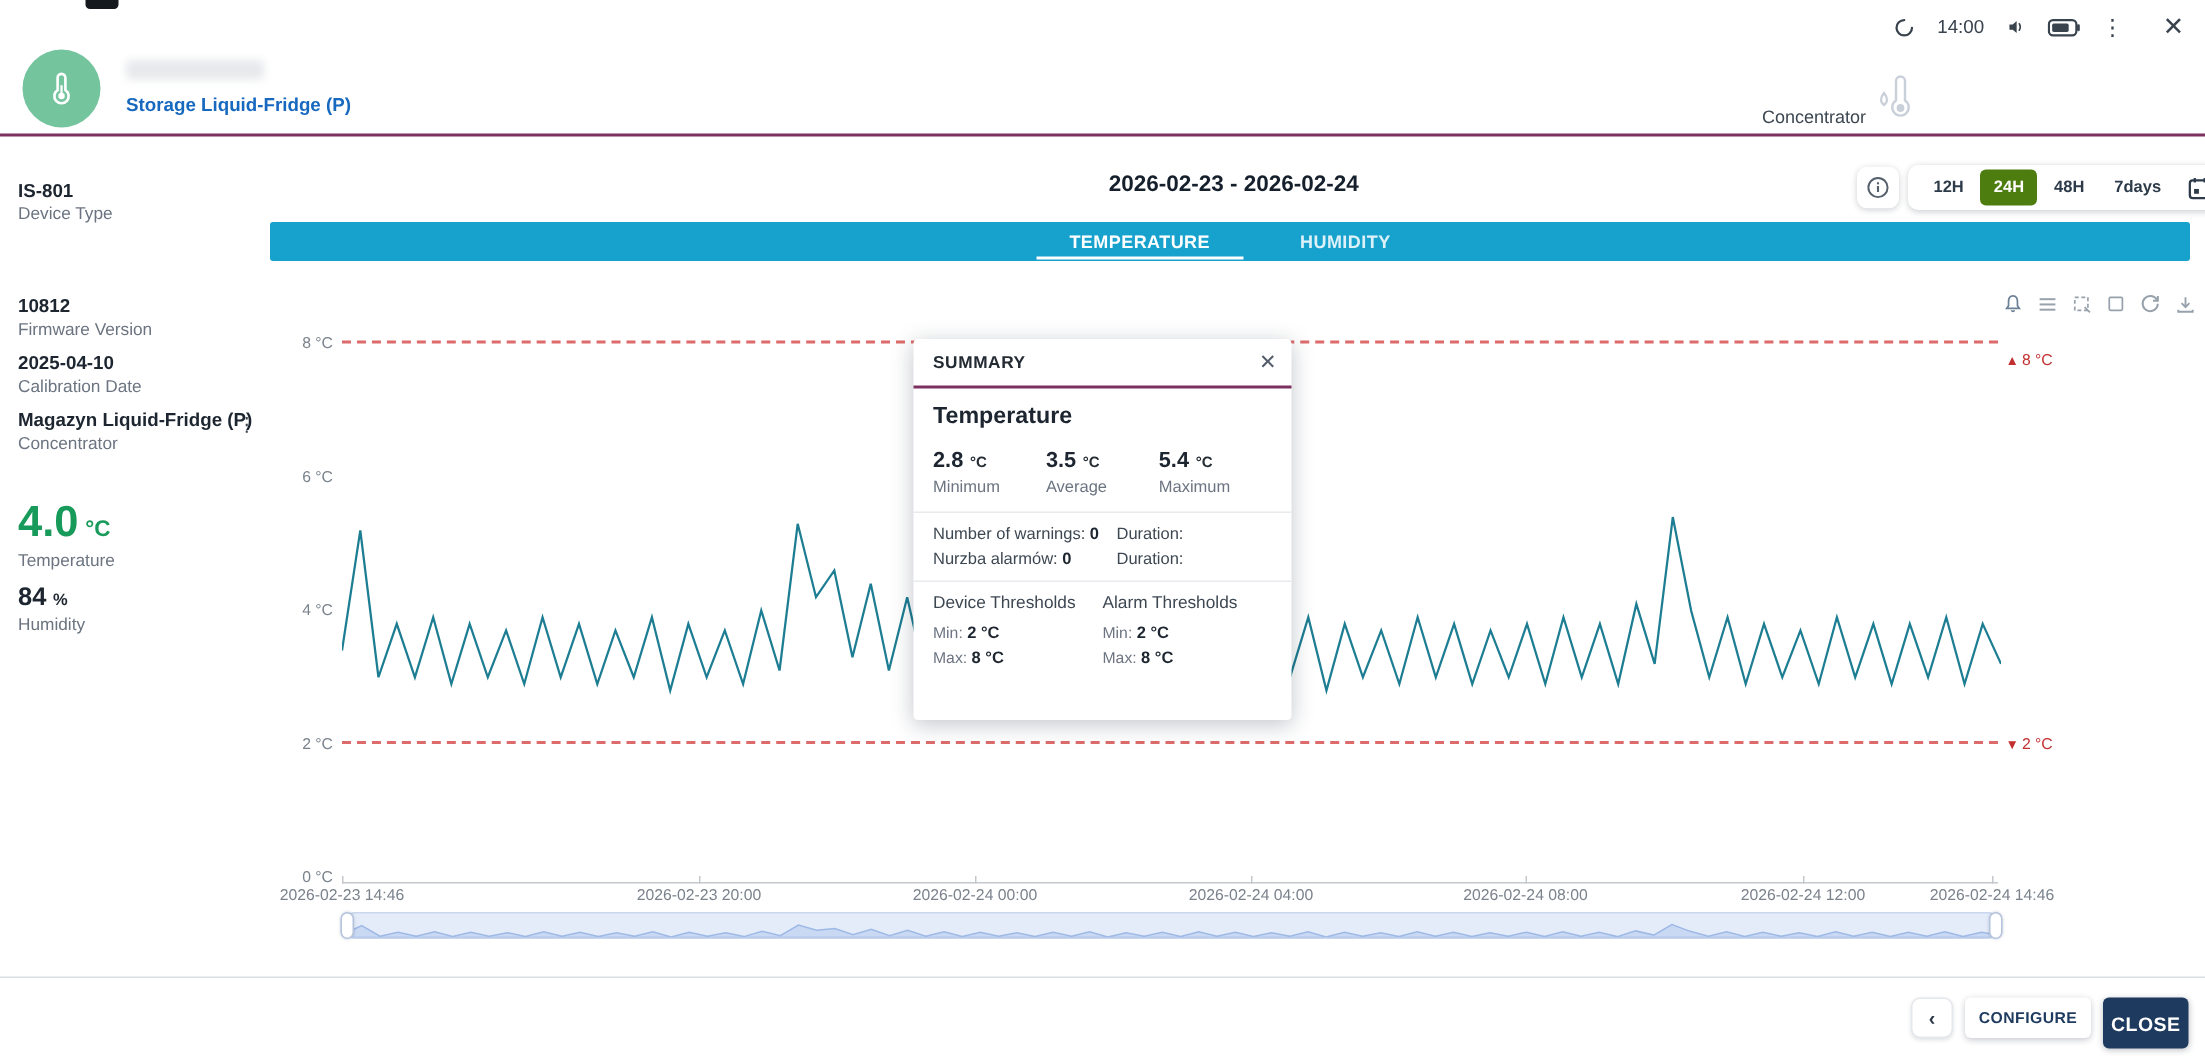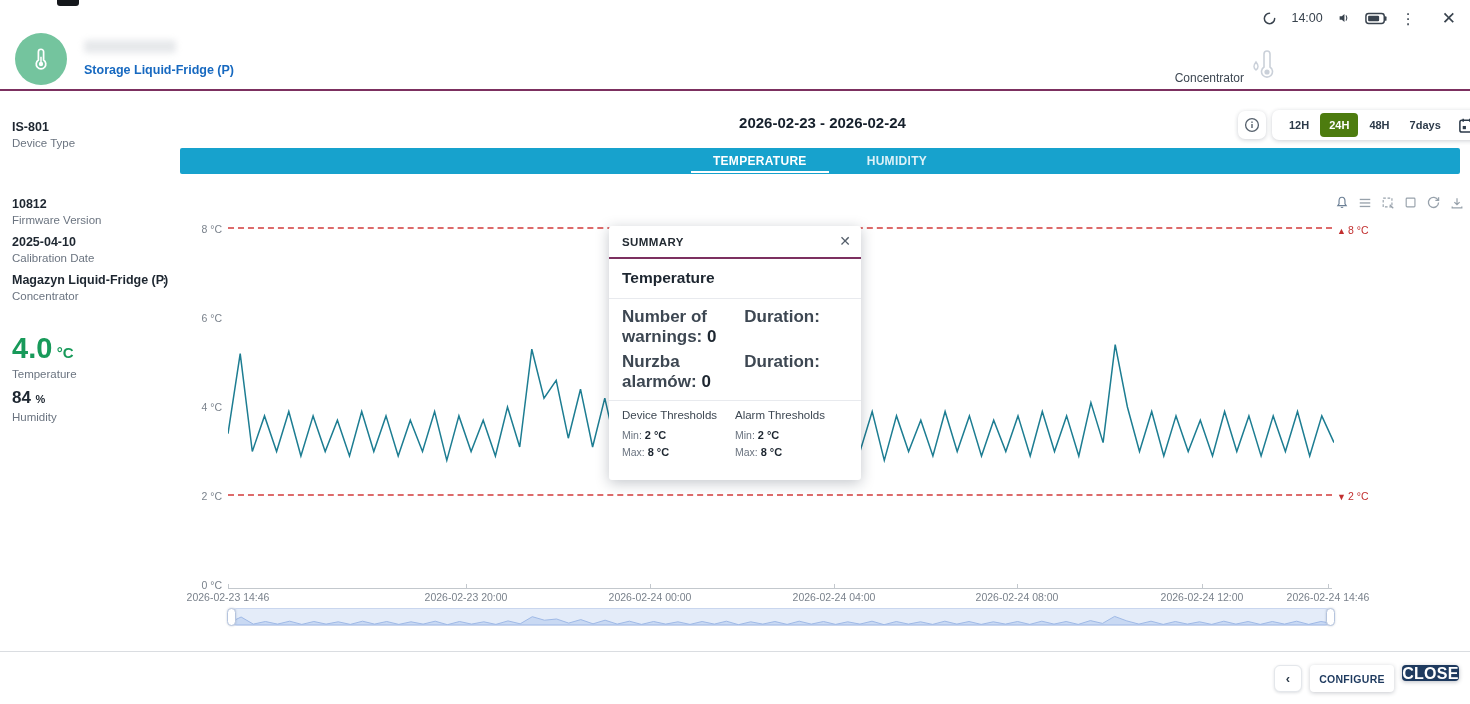--- a/index.html
+++ b/index.html
@@ -74,33 +74,33 @@
   .popup-title { font-size:11.5px; font-weight:bold; letter-spacing:.4px; color:#232b33; }
   .popup-close { position:absolute; right:10px; top:7px; font-size:14px; color:#545e6a; cursor:pointer; }
   .popup-body { padding:10px 13px 0 13px; }
   .popup-section-title { font-size:15.5px; font-weight:bold; color:#1d2630; margin-bottom:11px; }
   .stats-row { display:flex; margin-bottom:10px; }
   .stat { width:33.3%; }
   .stat-value { font-size:14.5px; font-weight:bold; color:#1d2630; }
   .stat-unit { font-size:10px; font-weight:bold; }
   .stat-label { font-size:11px; color:#6b7480; margin-top:3px; }
   .popup-hr { border:none; border-top:1px solid #e8eaee; margin:8px -13px 8px -13px; }
-  .counts { display:grid; grid-template-columns:1.18fr 1fr; row-gap:5px; font-size:17px; color:#3d4752;font-weight:bold; }
+  .counts { display:grid; grid-template-columns:1.18fr 1fr; row-gap:5px; font-size:11px; color:#3d4752; }
   .counts b { color:#1d2630; }
   .thresholds-row { display:flex; margin-top:2px; }
   .th-col { width:50%; }
   .th-title { font-size:11.5px; color:#3d4752; margin-bottom:8px; }
   .th-line { font-size:10.5px; color:#6b7480; margin-bottom:5px; }
   .th-line b { color:#1d2630; font-size:11px; }
 
   
   .footer-divider { position:absolute; left:0; top:651px; width:1470px; height:1px; background:#dadde1; }
   .back-btn { position:absolute; left:1274px; top:665px; width:28px; height:27px; background:#fff; border:1px solid #e4e7eb; border-radius:6px; box-shadow:0 1px 3px rgba(30,40,60,.15); font-size:13px; font-weight:bold; color:#2c3a49; display:flex; align-items:center; justify-content:center; cursor:pointer; }
   .configure-btn { position:absolute; left:1310px; top:665px; width:84px; height:27px; background:#fff; border:none; border-radius:4px; box-shadow:0 1px 4px rgba(30,40,60,.25); font-size:10.5px; font-weight:bold; letter-spacing:.3px; color:#1e3a5f; cursor:pointer; font-family:inherit; }
-  .close-btn { position:absolute; left:1402px; top:665px; width:57px; height:16px; background:#1e3a5f; border:none; border-radius:4px; box-shadow:0 1px 4px rgba(30,40,60,.3); font-size:16px; font-weight:bold; letter-spacing:.3px; color:#fff; cursor:pointer; font-family:inherit; }
+  .close-btn { position:absolute; left:1402px; top:665px; width:57px; height:34px; background:#1e3a5f; border:none; border-radius:4px; box-shadow:0 1px 4px rgba(30,40,60,.3); font-size:13px; font-weight:bold; letter-spacing:.3px; color:#fff; cursor:pointer; font-family:inherit; }
 </style>
 </head>
 <body>
 
 <div id="app">
 
   <div class="status-notch"></div>
   <div class="statusbar">
     <span>
       <svg width="15" height="15" viewBox="0 0 16 16">
@@ -242,21 +242,21 @@
   </div>
 
   <div class="y-label" style="left:182px; top:229px;">8 °C</div>
   <div class="y-label" style="left:182px; top:318px;">6 °C</div>
   <div class="y-label" style="left:182px; top:407px;">4 °C</div>
   <div class="y-label" style="left:182px; top:496px;">2 °C</div>
   <div class="y-label" style="left:182px; top:585px;">0 °C</div>
 
   <div class="threshold-line" style="top:227px;"></div>
   <div class="threshold-line" style="top:494px;"></div>
-  <div class="threshold-label" style="top:230px;"><span class="tri">▲</span><span>8 °C</span></div>
+  <div class="threshold-label" style="top:240px;"><span class="tri">▲</span><span>8 °C</span></div>
   <div class="threshold-label" style="top:496px;"><span class="tri">▼</span><span>2 °C</span></div>
 
   <svg id="chart-svg" width="1106" height="395" viewBox="0 0 1106 395">
     <polyline id="series-line" fill="none" stroke="#1d7d92" stroke-width="1.5" points="0.0,238.7 12.2,158.6 24.3,256.5 36.5,220.9 48.6,256.5 60.8,216.5 72.9,261.0 85.1,220.9 97.2,256.5 109.4,225.3 121.5,261.0 133.7,216.5 145.8,256.5 158.0,220.9 170.2,261.0 182.3,225.3 194.5,256.5 206.6,216.5 218.8,265.4 230.9,220.9 243.1,256.5 255.2,225.3 267.4,261.0 279.5,212.0 291.7,252.0 303.8,154.2 316.0,203.1 328.2,185.3 340.3,243.2 352.5,194.2 364.6,252.0 376.8,203.1 388.9,256.5 401.1,216.5 413.2,261.0 425.4,220.9 437.5,256.5 449.7,225.3 461.8,261.0 474.0,220.9 486.2,256.5 498.3,216.5 510.5,265.4 522.6,225.3 534.8,256.5 546.9,220.9 559.1,261.0 571.2,216.5 583.4,256.5 595.5,220.9 607.7,261.0 619.8,225.3 632.0,256.5 644.2,216.5 656.3,265.4 668.5,220.9 680.6,256.5 692.8,225.3 704.9,261.0 717.1,216.5 729.2,256.5 741.4,220.9 753.5,261.0 765.7,225.3 777.8,256.5 790.0,220.9 802.2,261.0 814.3,216.5 826.5,256.5 838.6,220.9 850.8,261.0 862.9,207.6 875.1,247.6 887.2,149.7 899.4,212.0 911.5,256.5 923.7,216.5 935.8,261.0 948.0,220.9 960.2,256.5 972.3,225.3 984.5,261.0 996.6,216.5 1008.8,256.5 1020.9,220.9 1033.1,261.0 1045.2,220.9 1057.4,256.5 1069.5,216.5 1081.7,261.0 1093.8,220.9 1106.0,247.6"></polyline>
   </svg>
 
   <div class="x-axis-line"></div>
   <div id="xticks">
       <div class="x-tick" style="left: 228px;"></div>
       <div class="x-tick" style="left: 466px;"></div>
@@ -284,20 +284,34 @@
     <div class="nav-handle right"></div>
   </div>
 
   <div class="popup">
     <div class="popup-header">
       <span class="popup-title">SUMMARY</span>
       <span class="popup-close">✕</span>
     </div>
     <div class="popup-body">
       <div class="popup-section-title">Temperature</div>
+      <div class="stats-row">
+        <div class="stat">
+          <div><span class="stat-value">2.8</span> <span class="stat-unit">°C</span></div>
+          <div class="stat-label">Minimum</div>
+        </div>
+        <div class="stat">
+          <div><span class="stat-value">3.5</span> <span class="stat-unit">°C</span></div>
+          <div class="stat-label">Average</div>
+        </div>
+        <div class="stat">
+          <div><span class="stat-value">5.4</span> <span class="stat-unit">°C</span></div>
+          <div class="stat-label">Maximum</div>
+        </div>
+      </div>
       <hr class="popup-hr">
       <div class="counts">
         <div><span>Number of warnings:</span> <b>0</b></div>
         <div><span>Duration:</span></div>
         <div><span>Nurzba alarmów:</span> <b>0</b></div>
         <div><span>Duration:</span></div>
       </div>
       <hr class="popup-hr">
       <div class="thresholds-row">
         <div class="th-col">

